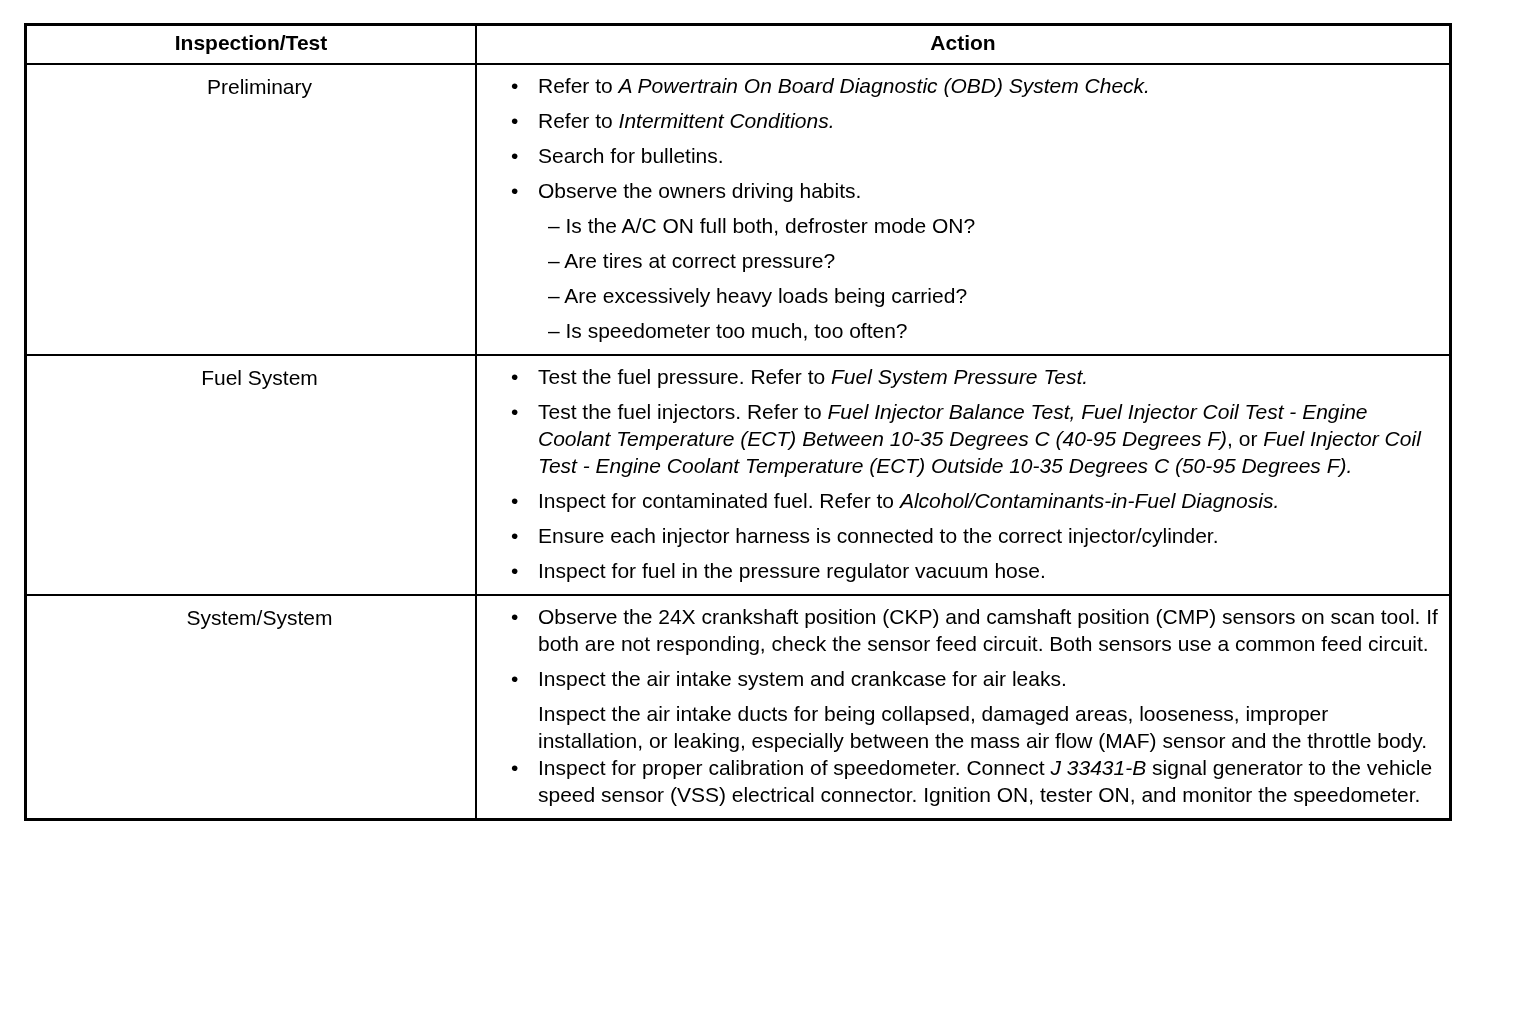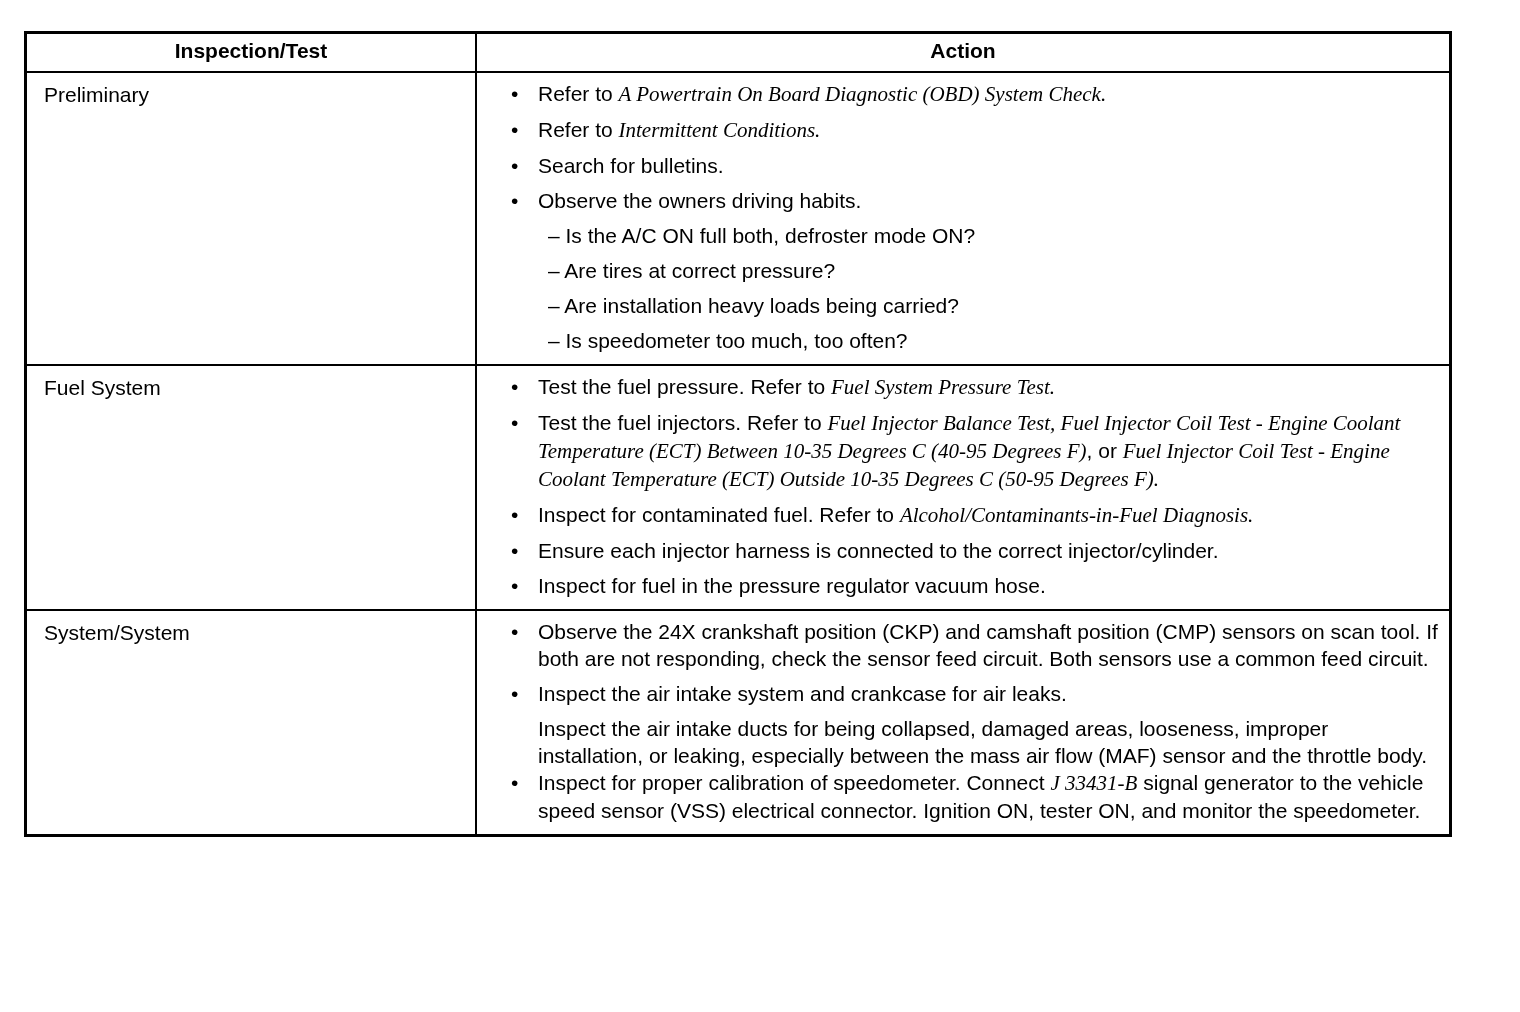--- a/index.html
+++ b/index.html
@@ -1,28 +1,28 @@
 <!DOCTYPE html>
 <html><head>
 <meta charset="utf-8">
 <style>
   html,body{margin:0;padding:0;background:#fff;}
   body{width:1520px;height:1012px;position:relative;font-family:"Liberation Sans",sans-serif;color:#000;overflow:hidden;}
-  table{position:absolute;left:24px;top:31px;width:1428px;border-collapse:collapse;border:3px solid #000;}
+  table{position:absolute;left:24px;top:23px;width:1428px;border-collapse:collapse;border:3px solid #000;}
   td,th{border:2px solid #000;vertical-align:top;font-size:21px;line-height:27px;}
   th{font-weight:bold;text-align:center;padding:3px 0 4px 0;height:30px;}
   .c1{width:448px;}
-  td.first{padding:8px 0 0 17px;}
+  td.first{padding:8px 0 0 17px;text-align:center;}
   td.def{padding:5px 0 7px 17px;}
   td.act{padding:7px 10px 2px 34px;}
   .li{position:relative;padding-left:27px;margin-bottom:8px;}
   .li .b{position:absolute;left:0;top:0;}
   .sub{padding-left:37px;margin-bottom:8px;}
   .para{padding-left:27px;}
-  i{font-style:italic;font-family:Liberation Serif, serif;}
+  i{font-style:italic;}
 </style>
 </head>
 <body>
 
 <table>
   <thead>
     <tr>
       <th class="c1">Inspection/Test</th>
       <th>Action</th>
     </tr>
@@ -30,21 +30,21 @@
   <tbody id="tbody">
   <tr>
         <td class="first">Preliminary</td>
         <td class="act">
           <div class="li"><span class="b">•</span><span>Refer to </span><i>A Powertrain On Board Diagnostic (OBD) System Check.</i></div>
           <div class="li"><span class="b">•</span><span>Refer to </span><i>Intermittent Conditions.</i></div>
           <div class="li"><span class="b">•</span><span>Search for bulletins.</span></div>
           <div class="li"><span class="b">•</span><span>Observe the owners driving habits.</span></div>
           <div class="sub"><span>– Is the A/C ON full both, defroster mode ON?</span></div>
           <div class="sub"><span>– Are tires at correct pressure?</span></div>
-          <div class="sub"><span>– Are installation heavy loads being carried?</span></div>
+          <div class="sub"><span>– Are excessively heavy loads being carried?</span></div>
           <div class="sub"><span>– Is speedometer too much, too often?</span></div>
         </td>
       </tr>
       <tr>
         <td class="first">Fuel System</td>
         <td class="act">
           <div class="li"><span class="b">•</span><span>Test the fuel pressure. Refer to </span><i>Fuel System Pressure Test.</i></div>
           <div class="li"><span class="b">•</span><span>Test the fuel injectors. Refer to </span><i>Fuel Injector Balance Test, Fuel Injector Coil Test - Engine Coolant Temperature (ECT) Between 10-35 Degrees C (40-95 Degrees F)</i><span>, or </span><i>Fuel Injector Coil Test - Engine Coolant Temperature (ECT) Outside 10-35 Degrees C (50-95 Degrees F).</i></div>
           <div class="li"><span class="b">•</span><span>Inspect for contaminated fuel. Refer to </span><i>Alcohol/Contaminants-in-Fuel Diagnosis.</i></div>
           <div class="li"><span class="b">•</span><span>Ensure each injector harness is connected to the correct injector/cylinder.</span></div>

